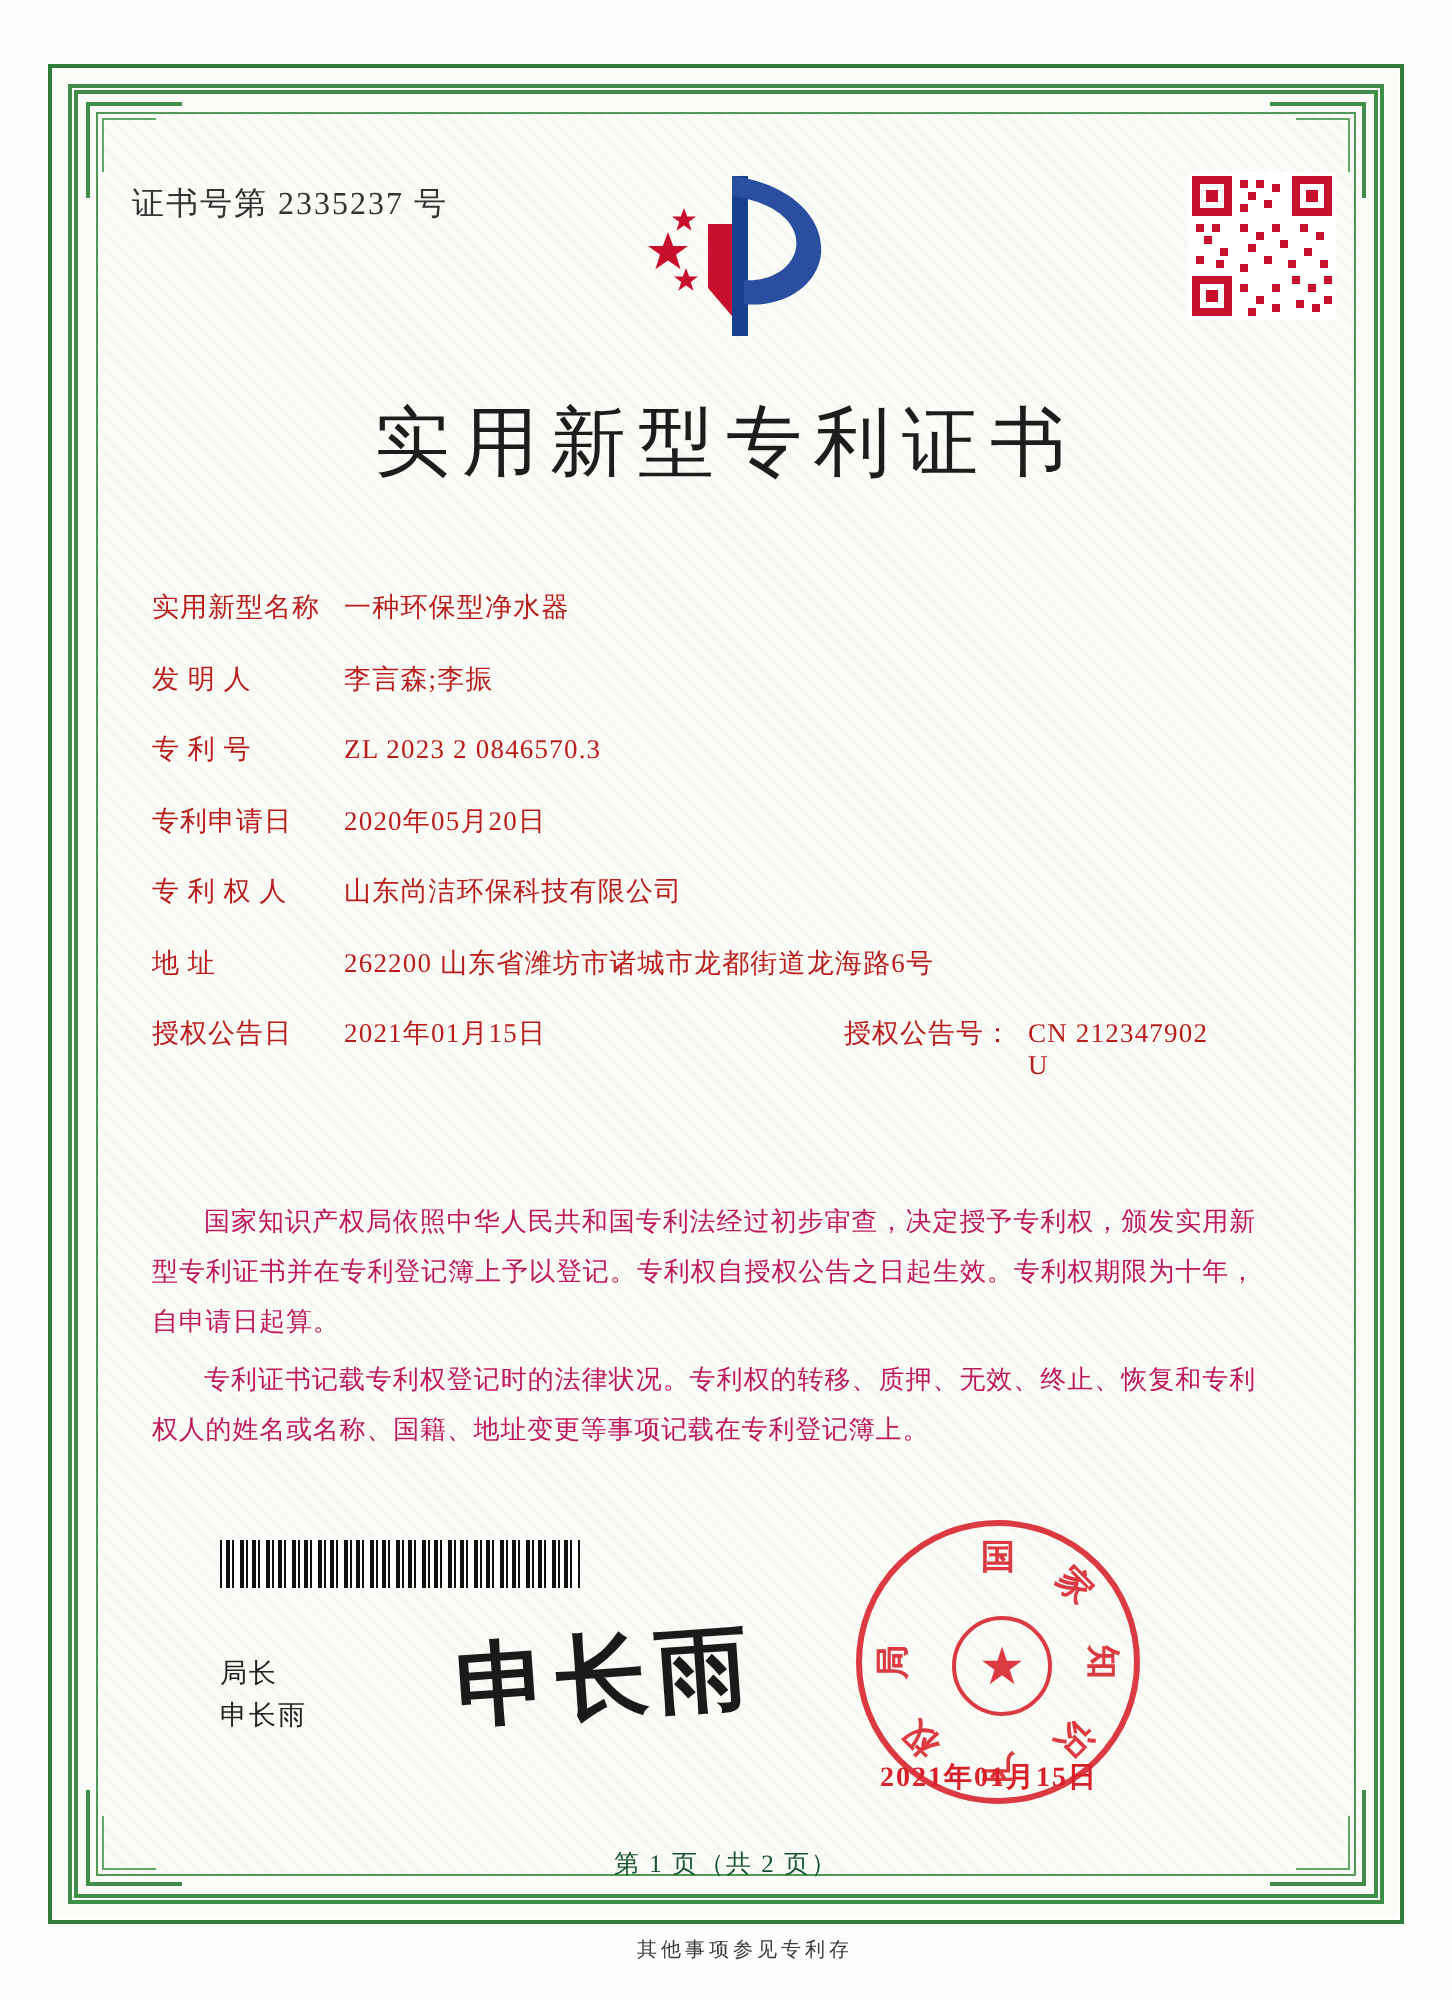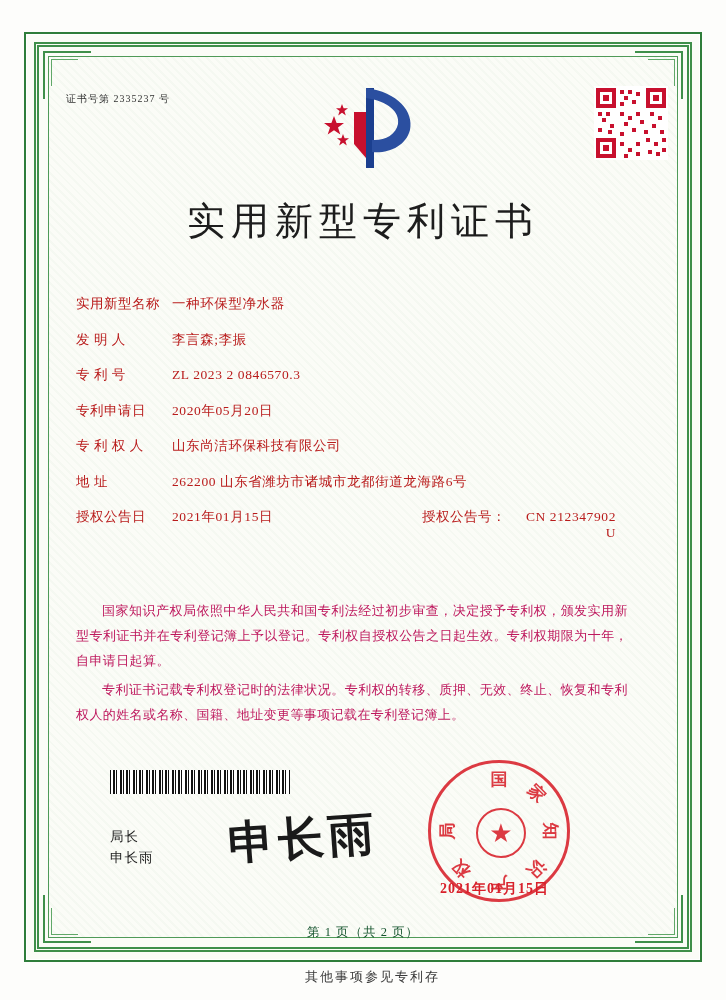--- a/index.html
+++ b/index.html
@@ -64,21 +64,21 @@
   }
   .corner.tl::after { left: 6px; top: 6px; border-right: none; border-bottom: none; }
   .corner.tr::after { right: 6px; top: 6px; border-left: none; border-bottom: none; }
   .corner.bl::after { left: 6px; bottom: 6px; border-right: none; border-top: none; }
   .corner.br::after { right: 6px; bottom: 6px; border-left: none; border-top: none; }
 
   
   .cert-number {
     position: absolute;
     left: 66px; top: 92px;
-    font-size: 10px;
+    font-size: 16px;
     letter-spacing: 1px;
     color: #333;
     white-space: nowrap;
   }
   .logo {
     position: absolute;
     left: 310px; top: 82px;
     width: 110px; height: 90px;
   }
   .qr {
@@ -124,21 +124,21 @@
     flex: 1 1 auto;
     letter-spacing: 0.6px;
   }
   .field-row.double .field-value { flex: 0 0 auto; width: 250px; }
   .field-label2 {
     flex: 0 0 auto;
     white-space: nowrap;
     letter-spacing: 0.5px;
     margin-right: 8px;
   }
-  .field-value2 { flex: 1 1 auto; letter-spacing: 0.6px; text-align: right; }
+  .field-value2 { flex: 1 1 auto; letter-spacing: 0.6px; }
 
   
   .body-text {
     position: absolute;
     left: 76px; top: 598px;
     width: 552px;
     font-size: 13px;
     line-height: 25px;
     color: #be185d;
     letter-spacing: 0.4px;
@@ -229,21 +229,21 @@
     left: 0; right: 0; top: 924px;
     text-align: center;
     font-size: 12.5px;
     color: #14532d;
     letter-spacing: 1px;
   }
   .footer-note {
     position: absolute;
     left: 0; right: 0; top: 968px;
     text-align: center;
-    font-size: 13px;
+    font-size: 10px;
     color: #3a3a3a;
     letter-spacing: 2px;
     margin-left: 19px;
   }
 </style>
 </head>
 <body>
 
 <div class="page">
   <div class="cert-outer">

